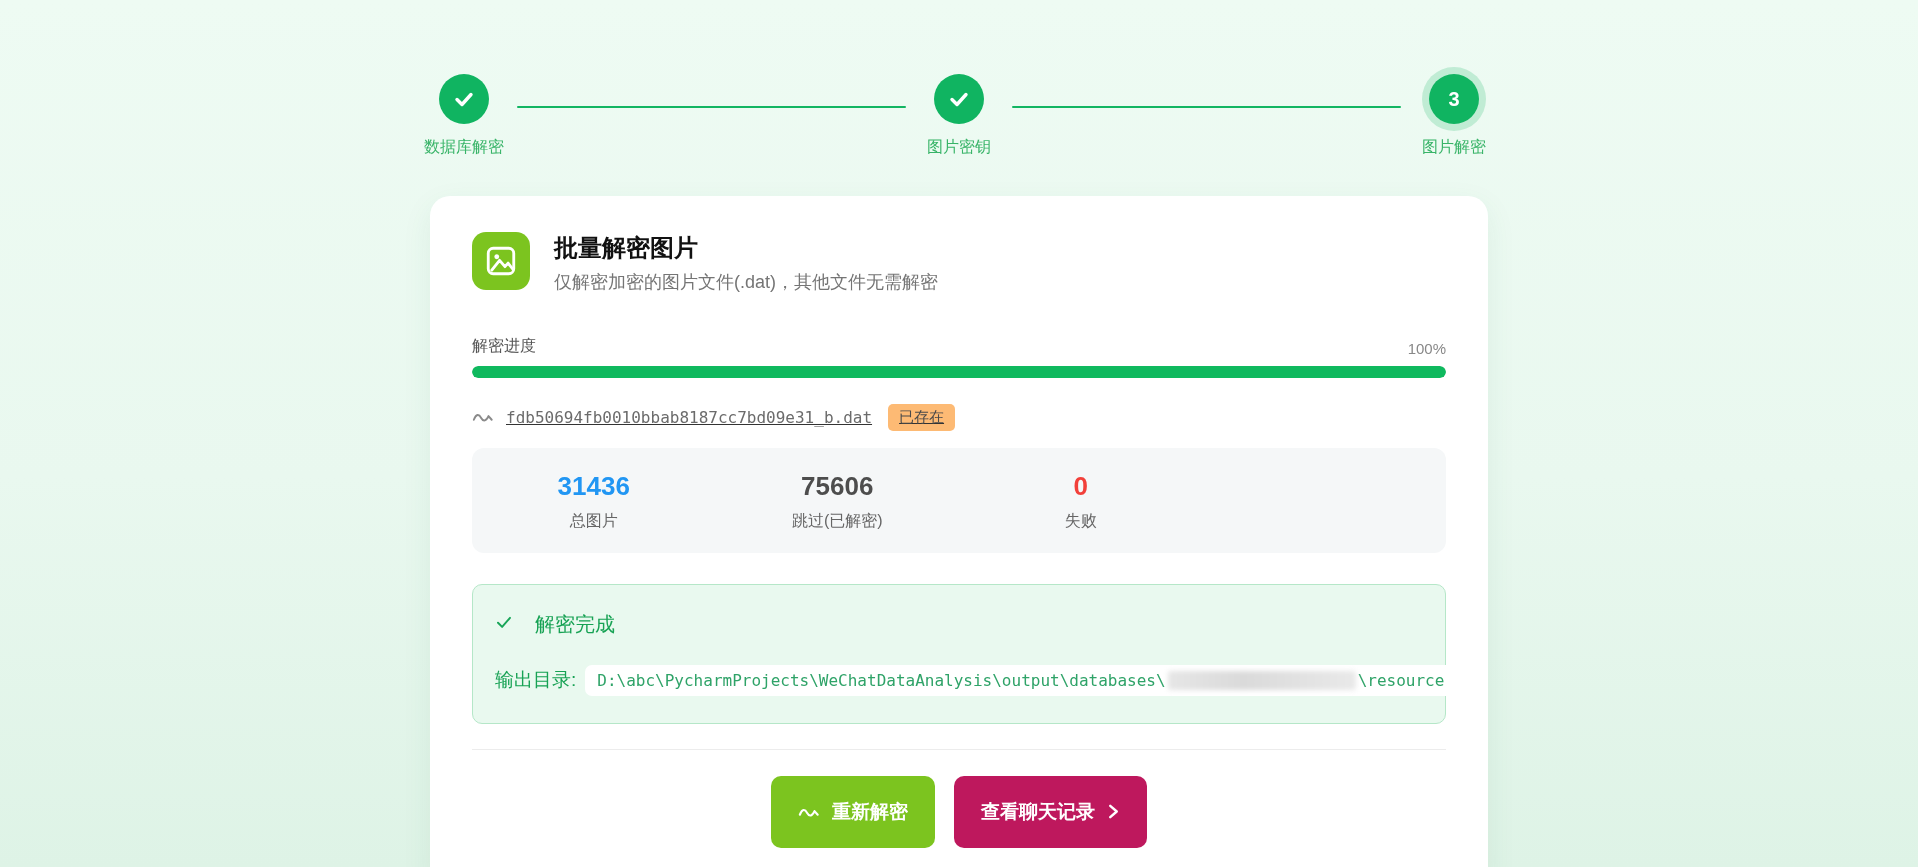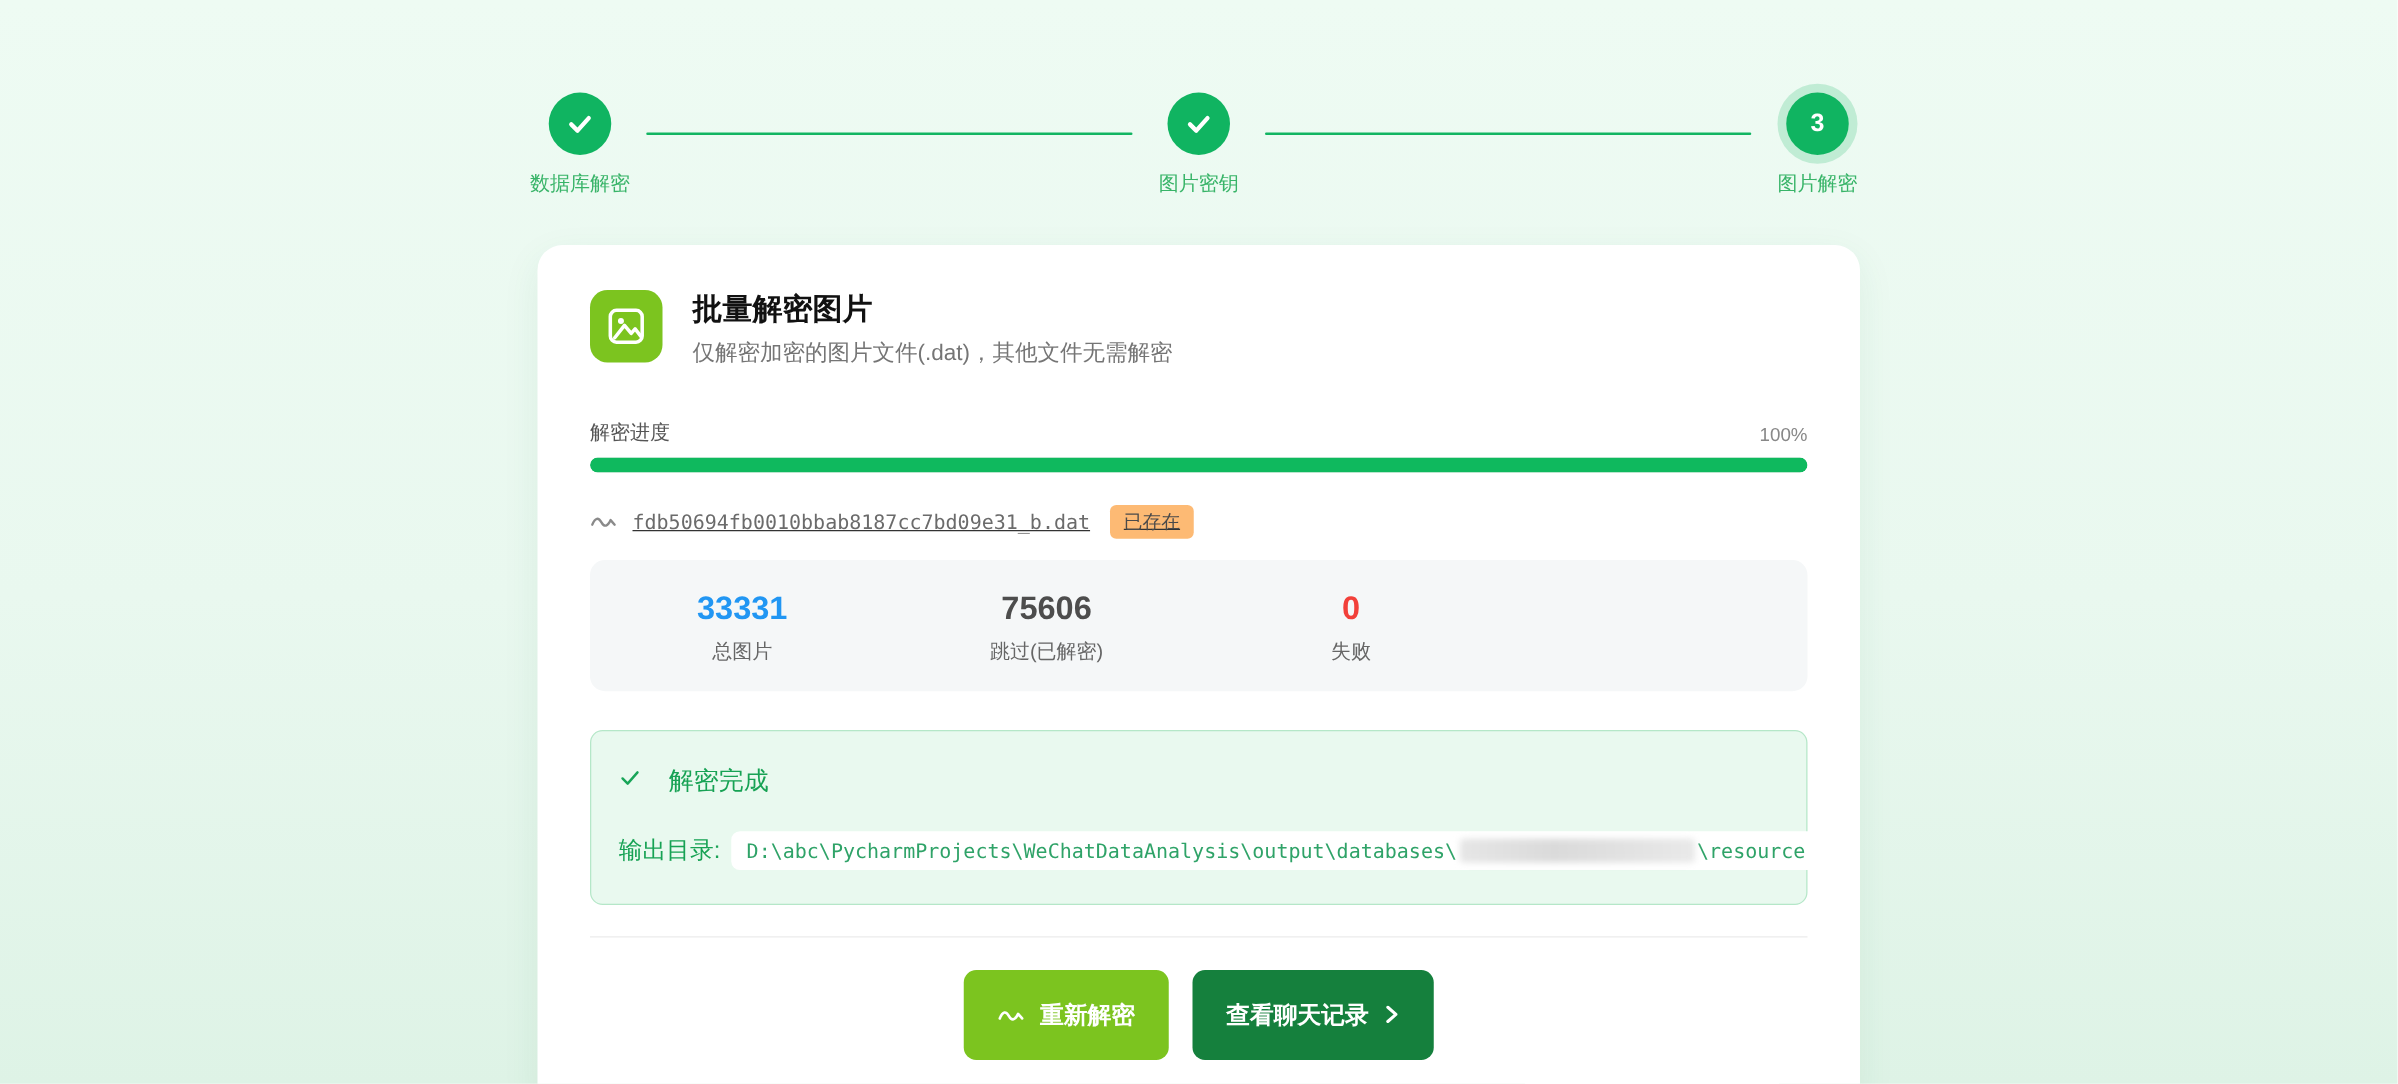--- a/index.html
+++ b/index.html
@@ -94,21 +94,21 @@
   
   .divider { margin-top: 25px; border-top: 1px solid #ececec; }
   .actions { margin-top: 26px; display: flex; justify-content: center; gap: 19px; }
   .btn {
     border: none; cursor: pointer; color: #fff; font-family: inherit;
     font-size: 19px; font-weight: bold; border-radius: 10px;
     display: flex; align-items: center; gap: 12px; padding: 0 27px; height: 72px;
   }
   .btn svg { display: block; }
   .btn-lime { background: #7cc41f; }
-  .btn-green { background: #15803d; }
+  .btn-green { background: #be185d; }
 </style>
 </head>
 <body>
 
 <div class="page">
 
   <div class="stepper">
     <div class="step">
       <div class="step-circle">
         <svg viewBox="0 0 24 24" fill="none">
@@ -164,21 +164,21 @@
         <svg viewBox="0 0 24 14" fill="none">
             <path d="M2 10 C4.5 3.5, 7.5 3.5, 10 8 S15.5 11.5, 18 6 L21.5 10" stroke="#8a8a8a" stroke-width="2.1" stroke-linecap="round" stroke-linejoin="round"></path>
           </svg>
       </span>
       <span class="file-name">fdb50694fb0010bbab8187cc7bd09e31_b.dat</span>
       <span class="file-badge">已存在</span>
     </div>
 
     <div class="stats-panel">
       <div class="stat">
-        <div class="stat-value c-blue">33331</div>
+        <div class="stat-value c-blue">31436</div>
         <div class="stat-label">总图片</div>
       </div>
       <div class="stat">
         <div class="stat-value c-dark">75606</div>
         <div class="stat-label">跳过(已解密)</div>
       </div>
       <div class="stat">
         <div class="stat-value c-red">0</div>
         <div class="stat-label">失败</div>
       </div>

